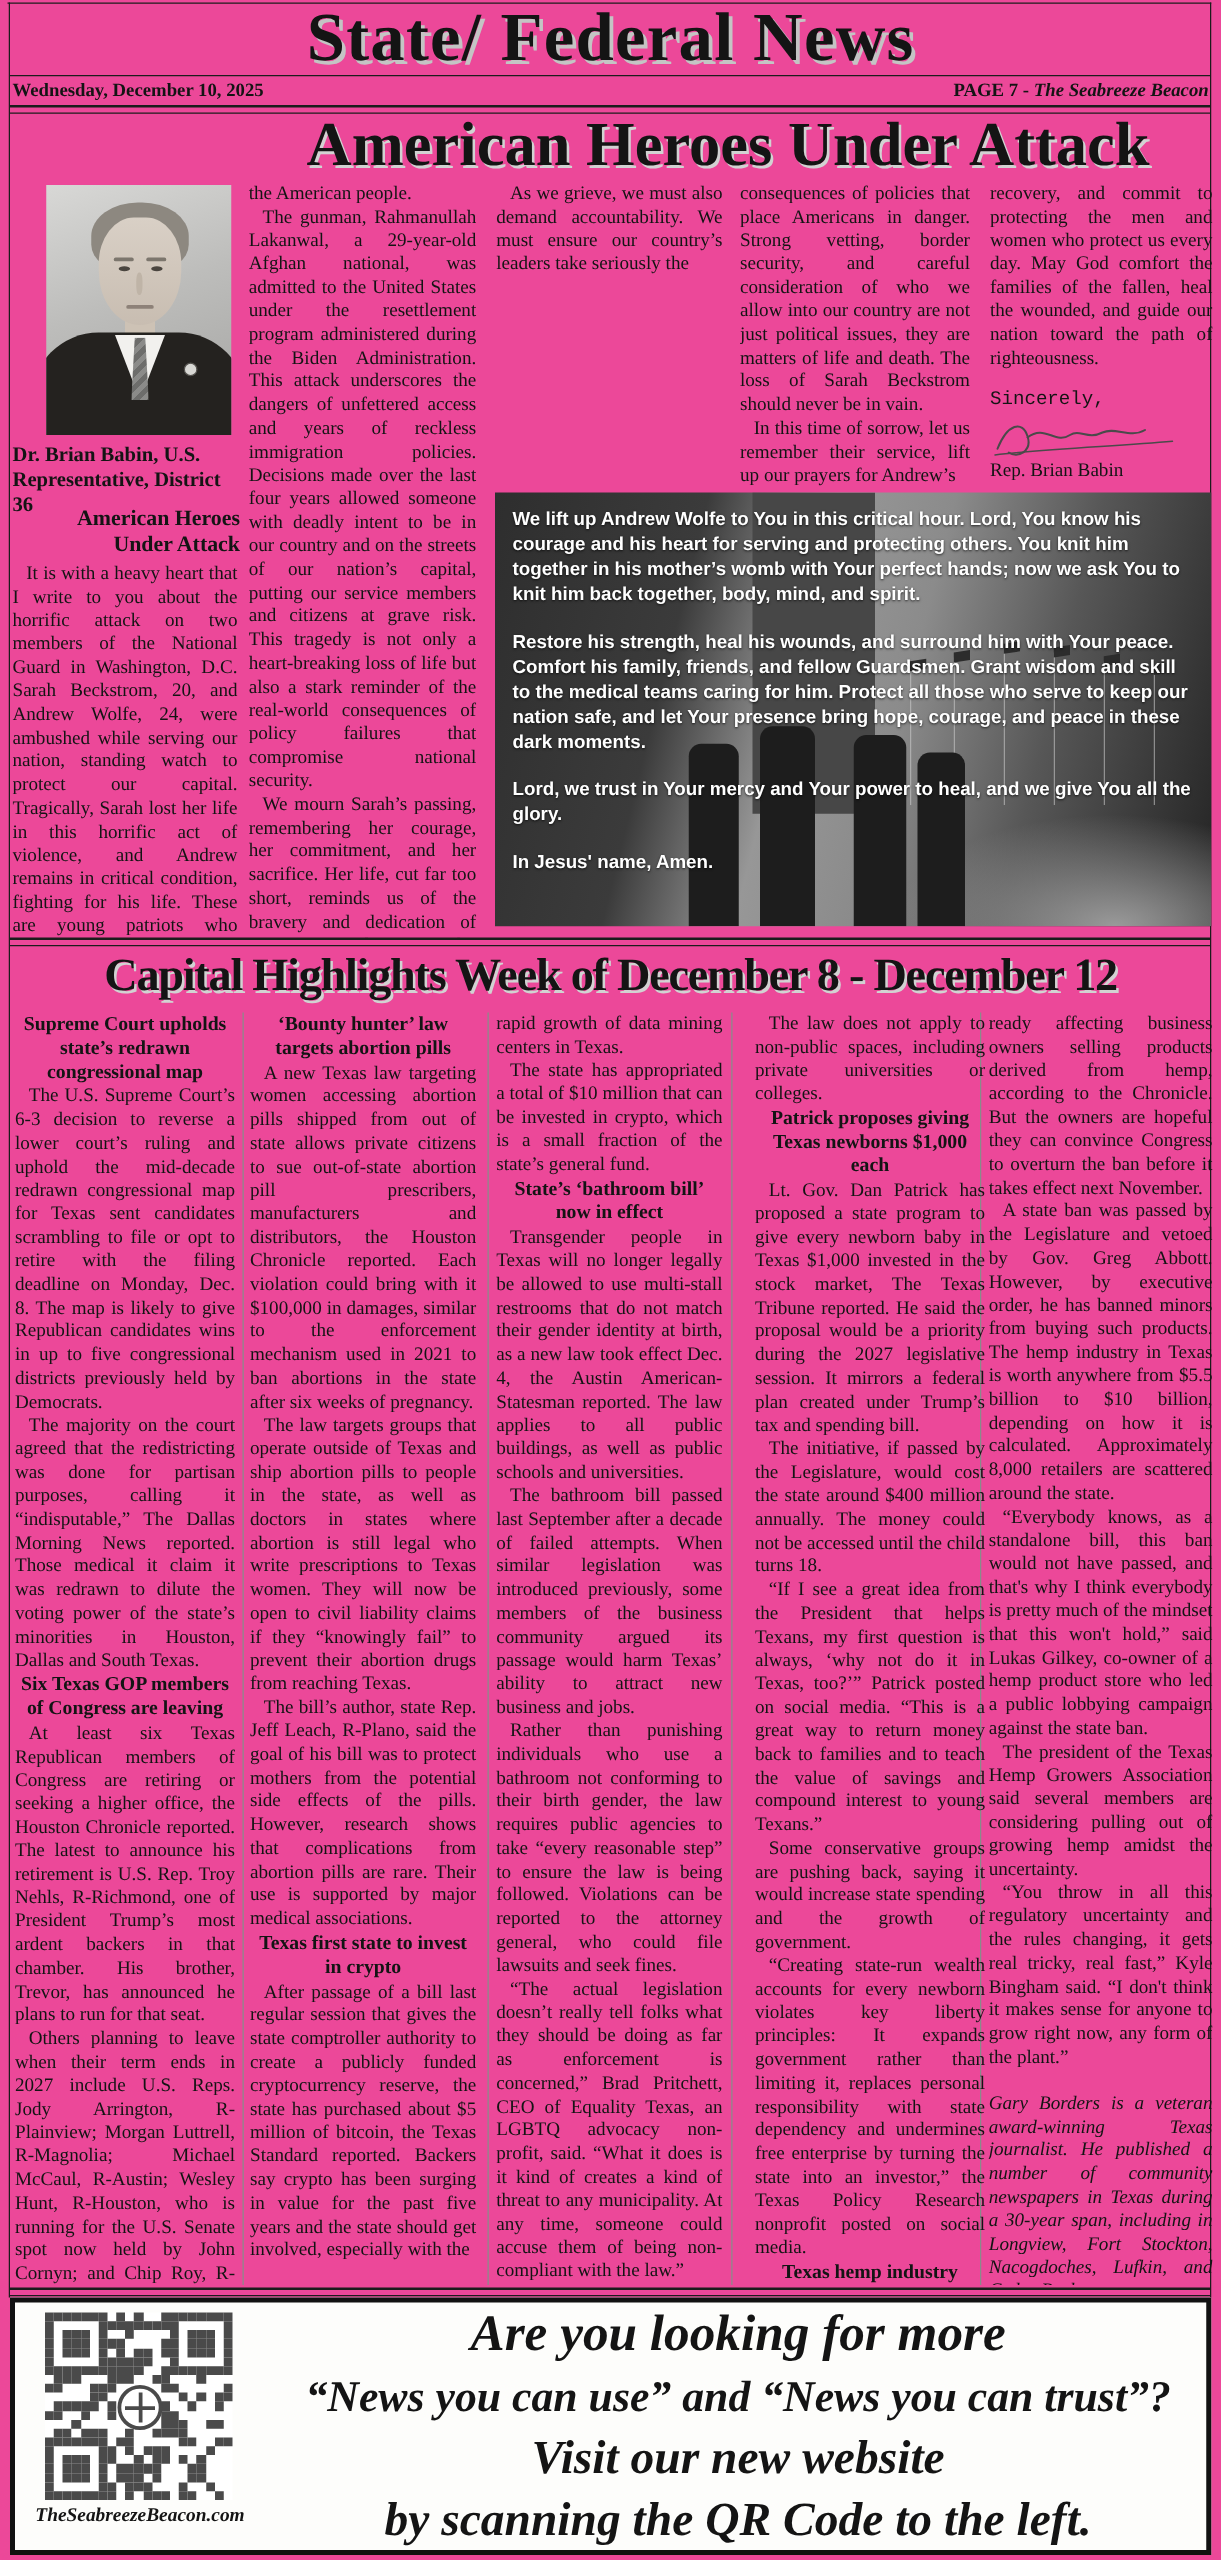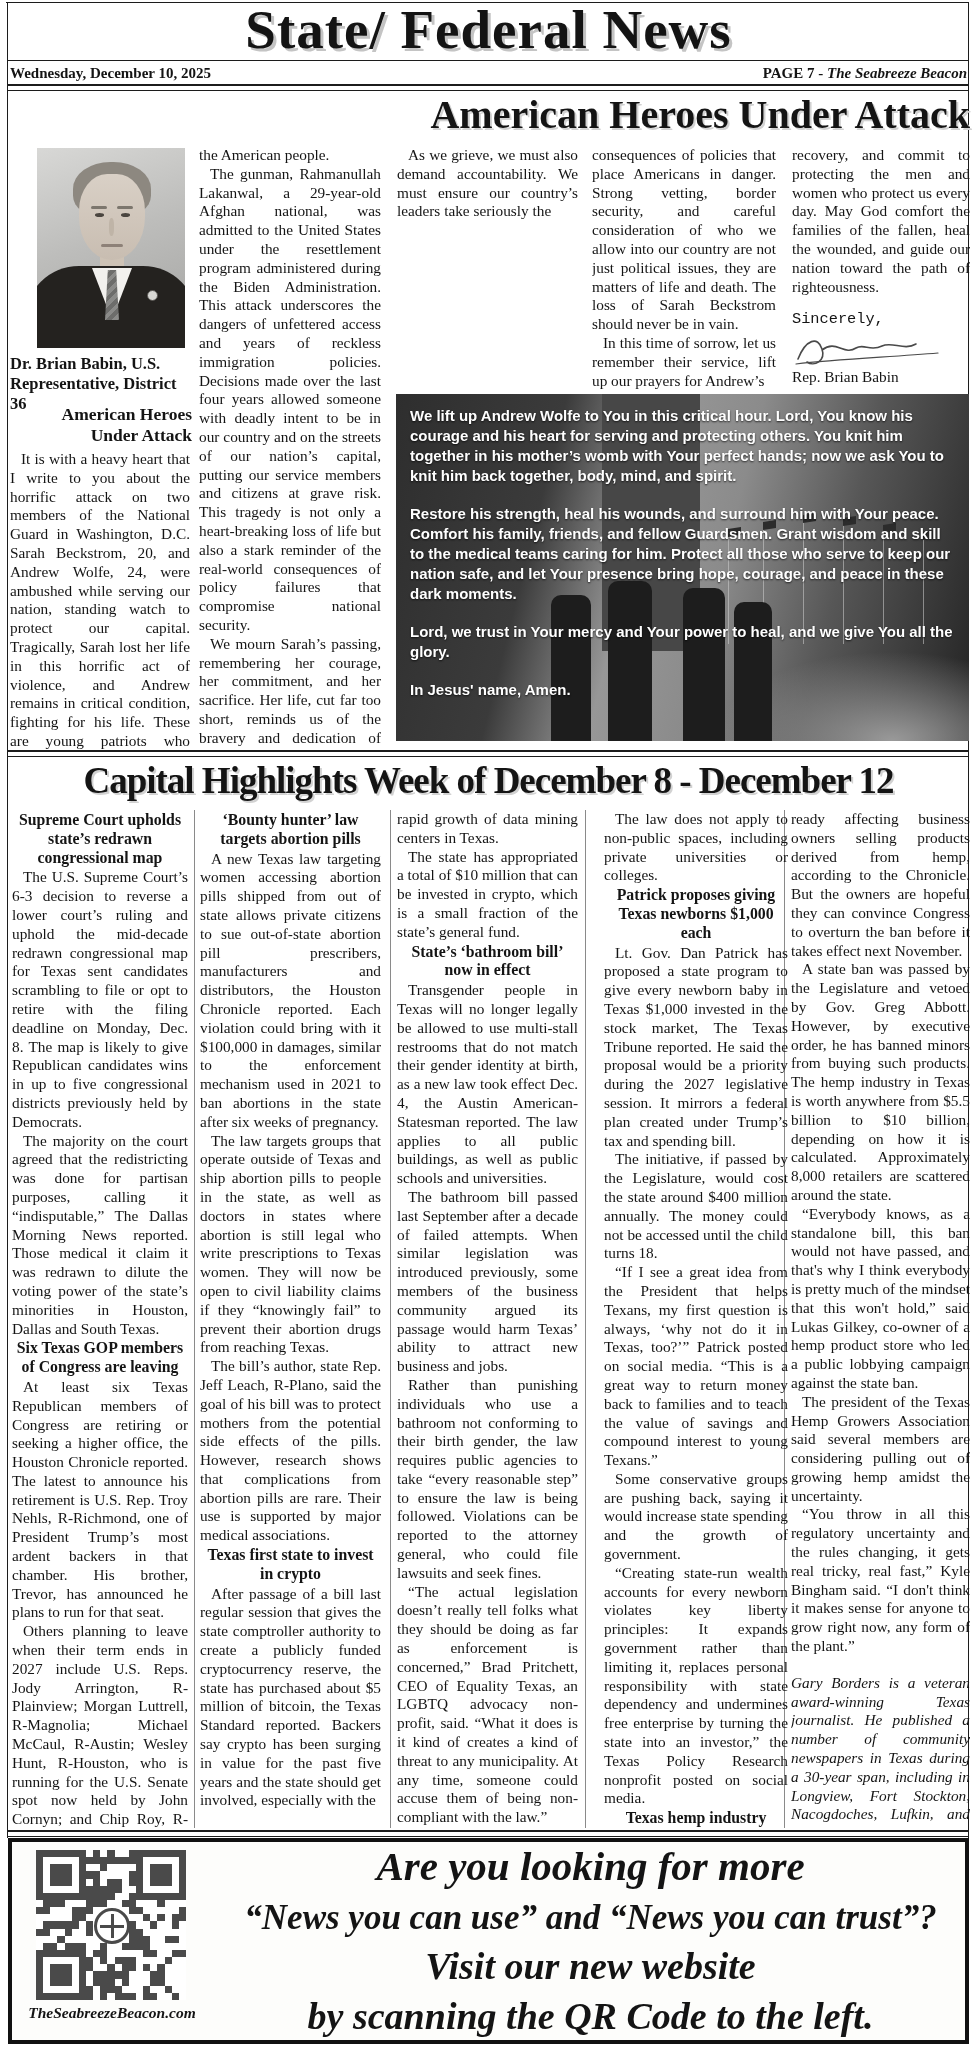--- a/index.html
+++ b/index.html
@@ -1,34 +1,34 @@
 <!DOCTYPE html>
 <html lang="en"><head>
 <meta charset="utf-8">
 <style>
   html,body{margin:0;padding:0;background:#e8e8e6;}
-  .page{position:relative;width:977px;height:2048px;background:#ffffff;margin:0 auto;
+  .page{position:relative;width:977px;height:2048px;background:#ec4899;margin:0 auto;
         font-family:"Liberation Serif","DejaVu Serif",serif;color:#141414;overflow:hidden;}
   
   .frame-top{position:absolute;left:6px;top:2px;width:963px;height:0;border-top:1.5px solid #1c1c1c;}
   .frame-left{position:absolute;left:7px;top:2px;width:0;height:1836px;border-left:1.5px solid #1c1c1c;}
   .frame-right{position:absolute;left:968px;top:2px;width:0;height:1836px;border-left:1.5px solid #1c1c1c;}
   .rule-thin{position:absolute;left:8px;width:960px;height:0;border-top:1.5px solid #1c1c1c;top:60px;}
   .dbl{position:absolute;left:8px;width:960px;height:4px;border-top:2.5px solid #1c1c1c;border-bottom:1.2px solid #1c1c1c;}
   .dbl.hdr{top:84px}.dbl.mid{top:750px}.dbl.bot{top:1830px}
 
   .masthead{position:absolute;left:0;right:0;top:0;margin:0;text-align:center;
       font-size:55px;font-weight:bold;letter-spacing:1px;line-height:60px;
       text-shadow:3px 3px 0 #c4c4c4;}
   .dateline{position:absolute;left:10px;top:63px;width:957px;display:flex;justify-content:space-between;
       font-size:15px;font-weight:bold;line-height:20px;}
   .pub{font-style:italic;}
 
-  .a1-headline{position:absolute;left:195px;top:92px;width:775px;margin:0;text-align:right;
-      font-size:40px;font-weight:bold;line-height:46px;text-shadow:2px 2px 0 #d2d2d2;}
+  .a1-headline{position:absolute;left:195px;top:92px;width:775px;margin:0;text-align:center;
+      font-size:50px;font-weight:bold;line-height:46px;text-shadow:2px 2px 0 #d2d2d2;}
   .ch-headline{position:absolute;left:0;right:0;top:756px;margin:0;text-align:center;
       font-size:37px;font-weight:bold;letter-spacing:-1px;line-height:50px;text-shadow:2px 2px 0 #d2d2d2;}
 
   
   .col{position:absolute;text-align:justify;font-size:15.3px;line-height:18.8px;overflow:hidden;hyphens:auto;}
   .cp{text-indent:11px;margin:0;}
   .cont{text-indent:0;}
   .chead{font-weight:bold;text-align:center;text-indent:0;padding:1px 0;font-size:15.8px;}
   .cbio{font-style:italic;margin-top:18px;text-indent:0;}
 

